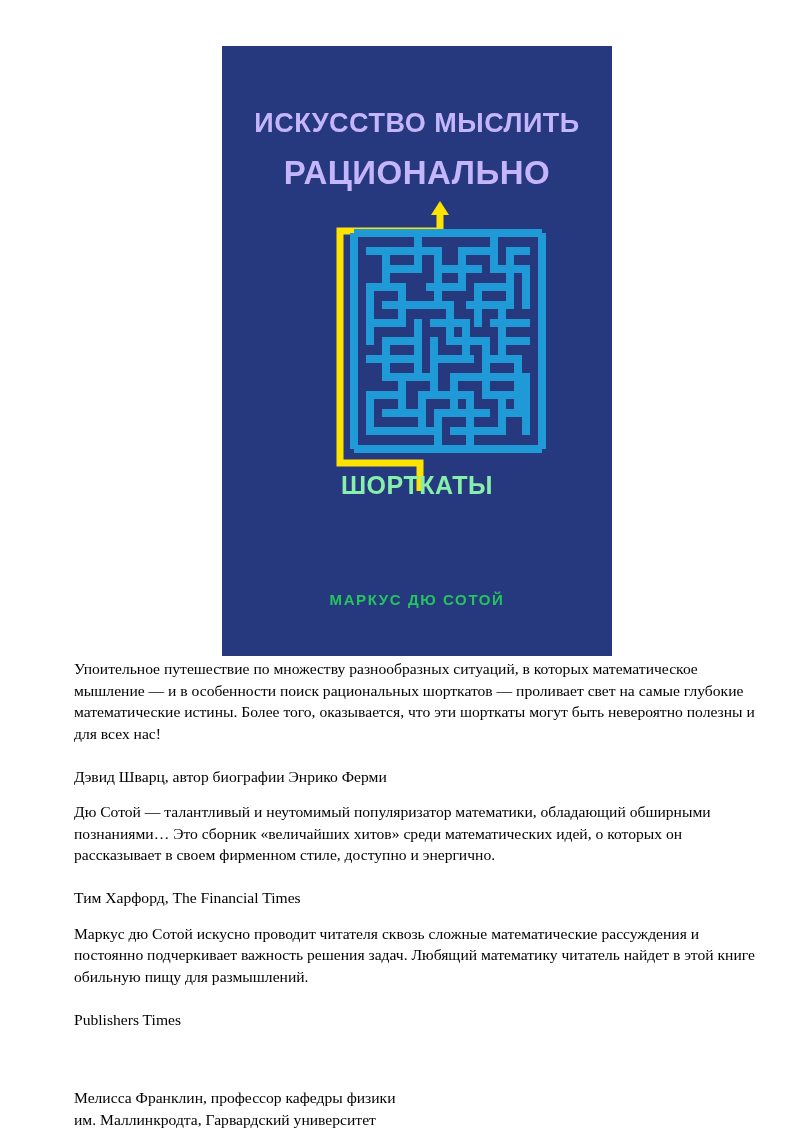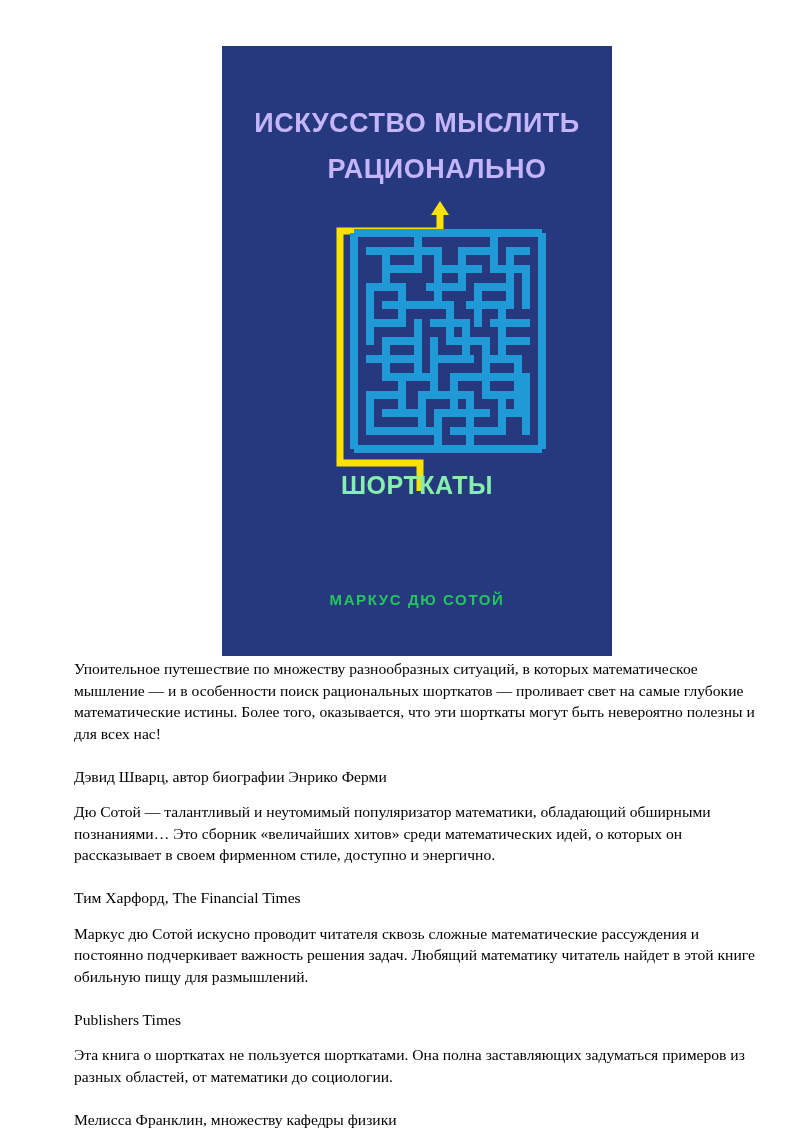--- a/index.html
+++ b/index.html
@@ -30,21 +30,21 @@
     position: absolute;
     left: 0;
     width: 100%;
     text-align: center;
     font-family: "Liberation Sans", sans-serif;
     font-weight: bold;
     color: #c4b5fd;
     letter-spacing: 0.5px;
   }
   .title-line1 { top: 62px;  font-size: 27px; }
-  .title-line2 { top: 108px; font-size: 27px; padding-left: 20px; }
+  .title-line2 { top: 108px; font-size: 33px; }
 
   .cover-sub {
     position: absolute;
     left: 0;
     width: 100%;
     text-align: center;
     font-family: "Liberation Sans", sans-serif;
     font-weight: bold;
     letter-spacing: 0.5px;
   }
@@ -184,16 +184,16 @@
 <div class="body-text">
   <p class="para"><span>Упоительное путешествие по множеству разнообразных ситуаций, в которых математическое мышление — и в особенности поиск рациональных шорткатов — проливает свет на самые глубокие математические истины. Более того, оказывается, что эти шорткаты могут быть невероятно полезны и для всех нас!</span>
     <br><span>Дэвид Шварц, автор биографии Энрико Ферми</span></p>
 
   <p class="para"><span>Дю Сотой — талантливый и неутомимый популяризатор математики, обладающий обширными познаниями… Это сборник «величайших хитов» среди математических идей, о которых он рассказывает в своем фирменном стиле, доступно и энергично.</span>
     <br><span>Тим Харфорд, The Financial Times</span></p>
 
   <p class="para"><span>Маркус дю Сотой искусно проводит читателя сквозь сложные математические рассуждения и постоянно подчеркивает важность решения задач. Любящий математику читатель найдет в этой книге обильную пищу для размышлений.</span>
     <br><span>Publishers Times</span></p>
 
-  <p class="para"><span>Эта книга о шорткатах не пользуется шорткатами. Она полна заставляющих задуматься примеров из разных областей, от математики до социологии.</span>
-    <br><span>Мелисса Франклин, множеству кафедры физики
+  <p class="para">
+    <br><span>Мелисса Франклин, профессор кафедры физики
 им. Маллинкродта, Гарвардский университет</span></p>
 </div>
 
 </body></html>

